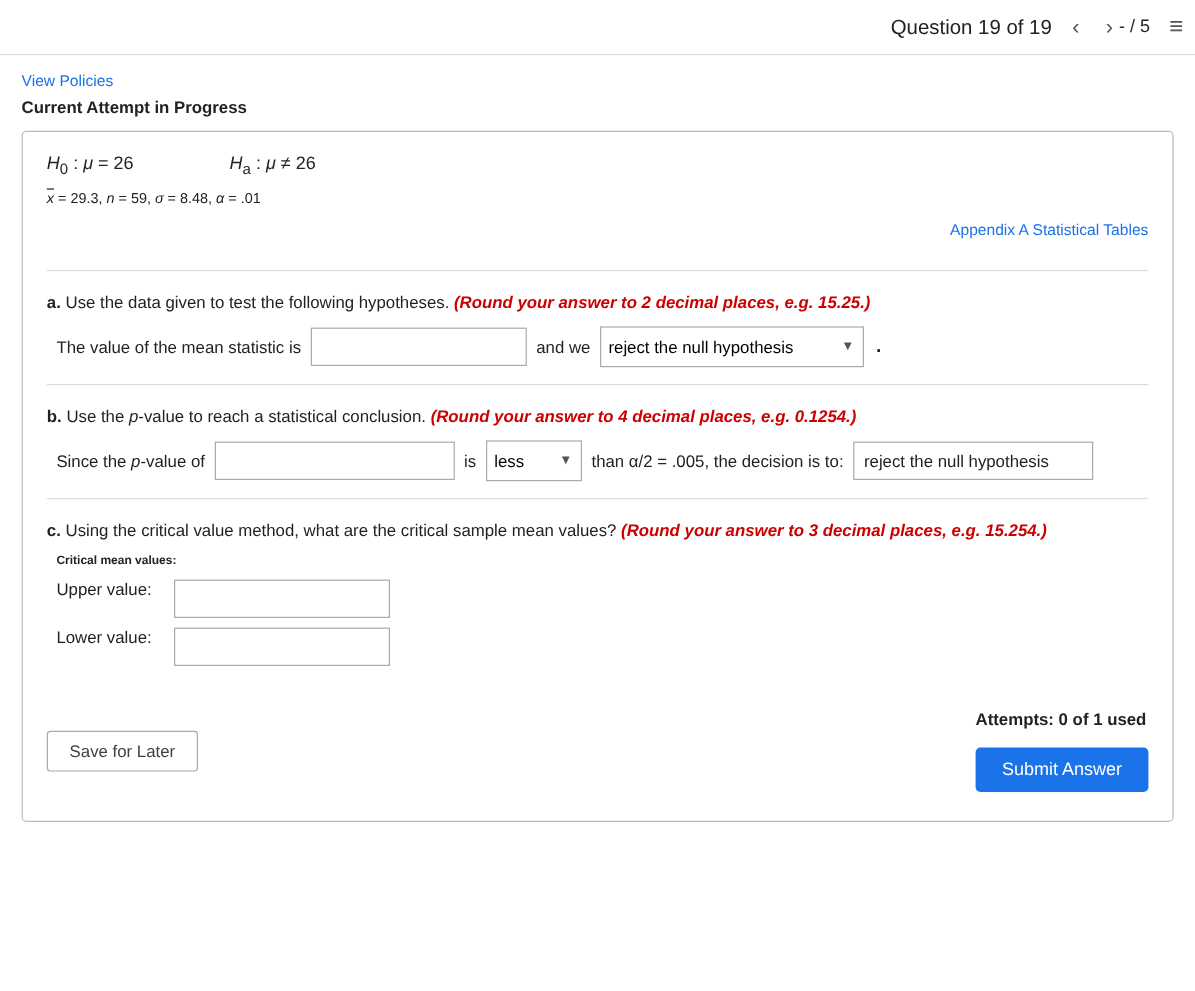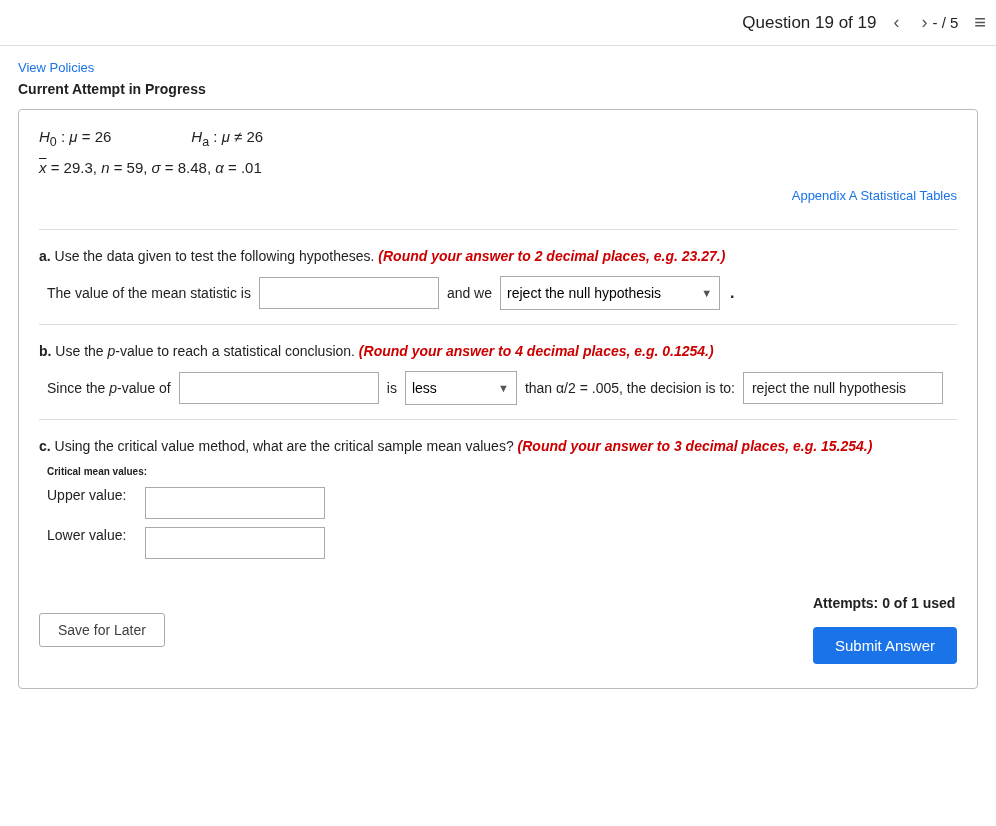--- a/index.html
+++ b/index.html
@@ -73,21 +73,21 @@
     .hypothesis-row {
       display: flex;
       gap: 80px;
       align-items: baseline;
       margin-bottom: 10px;
     }
     .hyp-item {
       font-size: 15px;
     }
     .xbar-row {
-      font-size: 15px;
+      font-size: 12px;
       margin-bottom: 8px;
       display: flex;
       align-items: center;
       gap: 0;
     }
     .appendix-link {
       display: flex;
       justify-content: flex-end;
       margin-top: 4px;
       margin-bottom: 12px;
@@ -279,21 +279,21 @@
 
     <div class="appendix-link">
       <a href="#" class="appendix-link">Appendix A Statistical Tables</a>
     </div>
 
     <hr class="divider">
 
     <div class="section-label">
       <b>a.</b>
       <span>Use the data given to test the following hypotheses.</span>
-      <span class="instruction-red">(Round your answer to 2 decimal places, e.g. 23.27.)</span>
+      <span class="instruction-red">(Round your answer to 2 decimal places, e.g. 15.25.)</span>
     </div>
 
     <div class="part-a-row">
       <span>The value of the mean statistic is</span>
       <input class="text-input input-stat" type="text" style="">
       <span>and we</span>
       <div class="select-wrapper">
         <select class="dropdown-select" style="width:220px;">
           <option>reject the null hypothesis</option>
           <option>fail to reject the null hypothesis</option>
@@ -308,21 +308,21 @@
       <b>b.</b>
       <span> Use the <i>p</i>-value to reach a statistical conclusion. </span>
       <span class="instruction-red">(Round your answer to 4 decimal places, e.g. 0.1254.)</span>
     </div>
 
     <div class="part-b-row">
       <span>Since the <i>p</i>-value of</span>
       <input class="text-input input-pvalue" type="text" style="">
       <span>is</span>
       <div class="select-wrapper">
-        <select class="dropdown-select" style="width:112px;">
+        <select class="dropdown-select" style="width:80px;">
           <option>less</option>
           <option>greater</option>
         </select>
       </div>
       <span> than α/2 = .005, the decision is to:</span>
       <input class="input-decision" type="text" value="reject the null hypothesis" style="">
     </div>
 
     <hr class="divider">
 

